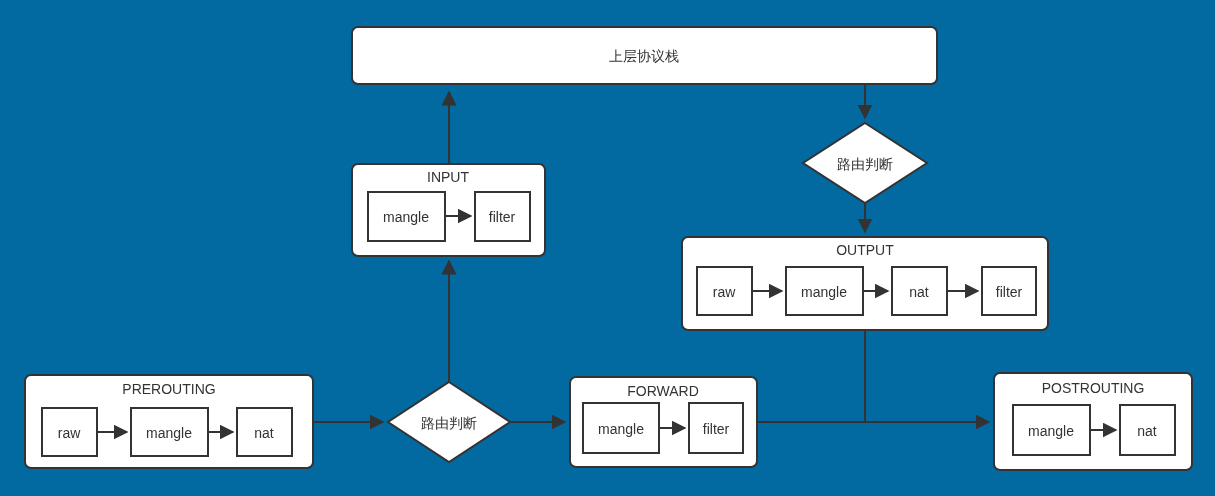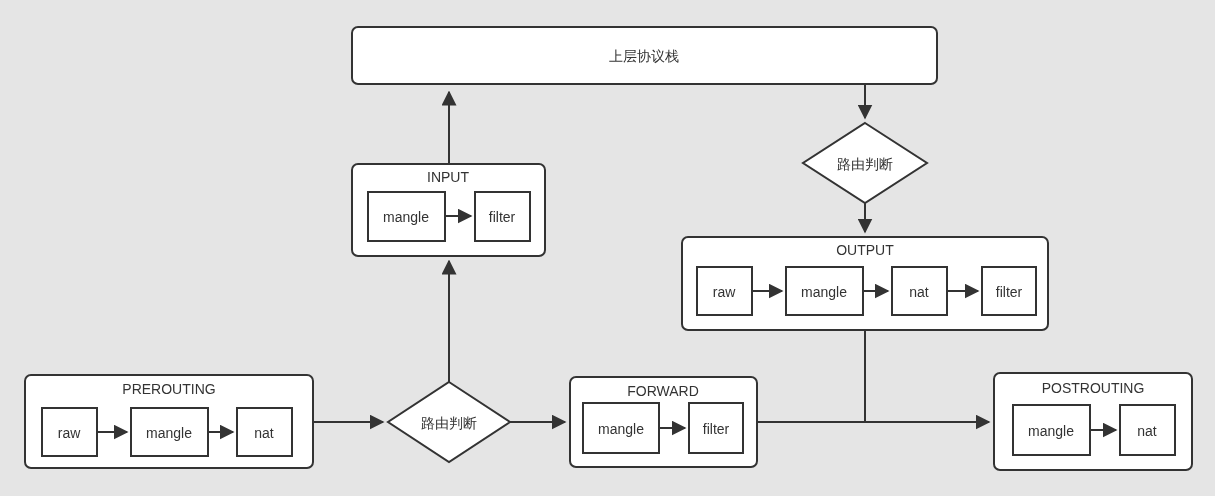--- a/index.html
+++ b/index.html
@@ -4,21 +4,21 @@
 <style>
   html, body {
     margin: 0;
     padding: 0;
     background: #ffffff;
   }
   .canvas {
     position: relative;
     width: 1215px;
     height: 496px;
-    background: #e5e5e5;
+    background: #0369a1;
     overflow: hidden;
   }
   svg text {
     font-family: "Liberation Sans", "DejaVu Sans", sans-serif;
     font-size: 14px;
     fill: #333333;
   }
   .chain-box {
     fill: #ffffff;
     stroke: #333333;

